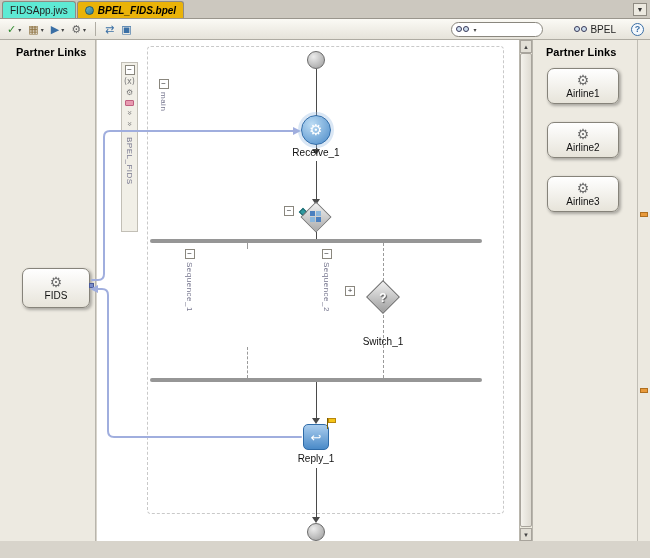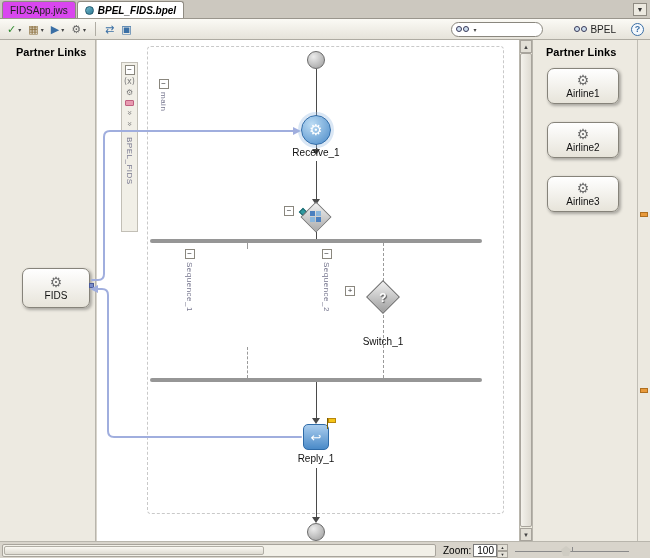--- a/index.html
+++ b/index.html
@@ -4,22 +4,22 @@
 <style>
   * { margin:0; padding:0; box-sizing:border-box; }
   html,body { background:#bdb9b0; }
   .window { position:relative; width:650px; height:558px; background:#d8d4cb;
             font-family:"Liberation Sans",sans-serif; font-size:11px; color:#000; overflow:hidden; }
 
   
   .tabbar { position:absolute; left:0; top:0; right:0; height:19px; background:#ccc8bf;
             border-bottom:1px solid #9a968d; display:flex; align-items:flex-end; padding-left:2px; }
   .tab { height:17px; display:flex; align-items:center; gap:4px; padding:0 7px; font-size:10px;
-         background:#d946ef; border:1px solid #8f8b82; border-bottom:none; border-radius:3px 3px 0 0; margin-right:1px; color:#222; }
-  .tab.active { background:#ffffff; font-weight:bold; font-style:italic; color:#000;align-items:center; }
+         background:#5eead4; border:1px solid #8f8b82; border-bottom:none; border-radius:3px 3px 0 0; margin-right:1px; color:#222; }
+  .tab.active { background:#eab308; font-weight:bold; font-style:italic; color:#000;align-items:center; }
   .tab-icon { width:9px; height:9px; border-radius:2px; }
   .tab-icon.composite { background:linear-gradient(135deg,#e8a33d,#b06f1f); border:1px solid #8a5a10; }
   .tab-icon.bpel { background:linear-gradient(135deg,#6fb6c8,#2f7a96); border:1px solid #1f5a70; border-radius:50%; }
   .tab-overflow { position:absolute; right:3px; top:3px; width:14px; height:13px; background:#ece9e0;
                   border:1px solid #8f8b82; font-size:7px; display:flex; align-items:center; justify-content:center; color:#333; }
 
   
   .toolbar { position:absolute; left:0; top:19px; right:0; height:21px;
              background:linear-gradient(#fbfaf5,#e6e3da); border-bottom:1px solid #aeaba2;
              display:flex; align-items:center; padding:0 6px 0 5px; gap:3px; }
@@ -319,30 +319,14 @@
     <div class="scroll-btn up">▲</div>
     <div class="vthumb"></div>
     <div class="scroll-btn down">▼</div>
   </div>
 
   <div class="margin-strip">
     <div class="marker" style="top:172px;"></div>
     <div class="marker" style="top:348px;"></div>
   </div>
 
-  <div class="statusbar">
-    <div class="hscroll">
-      <div class="hthumb"></div>
-    </div>
-    <div class="zoom-label">Zoom:</div>
-    <div class="zoom-spinner">100</div>
-    <div class="spin-btns">
-      <div>▲</div>
-      <div>▼</div>
-    </div>
-    <div class="zoom-slider">
-      <div class="slider-track"></div>
-      <div class="slider-tick"></div>
-      <div class="slider-thumb"></div>
-    </div>
-  </div>
 
 </div>
 
 </body></html>

